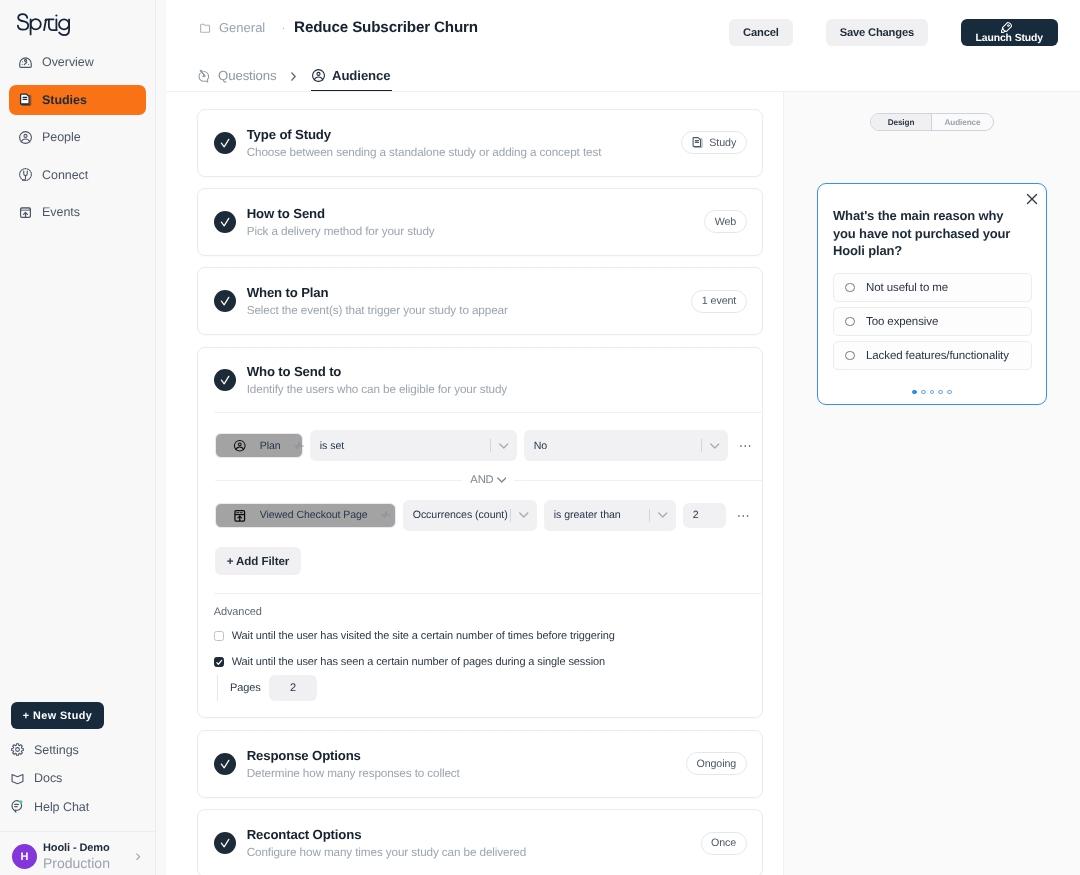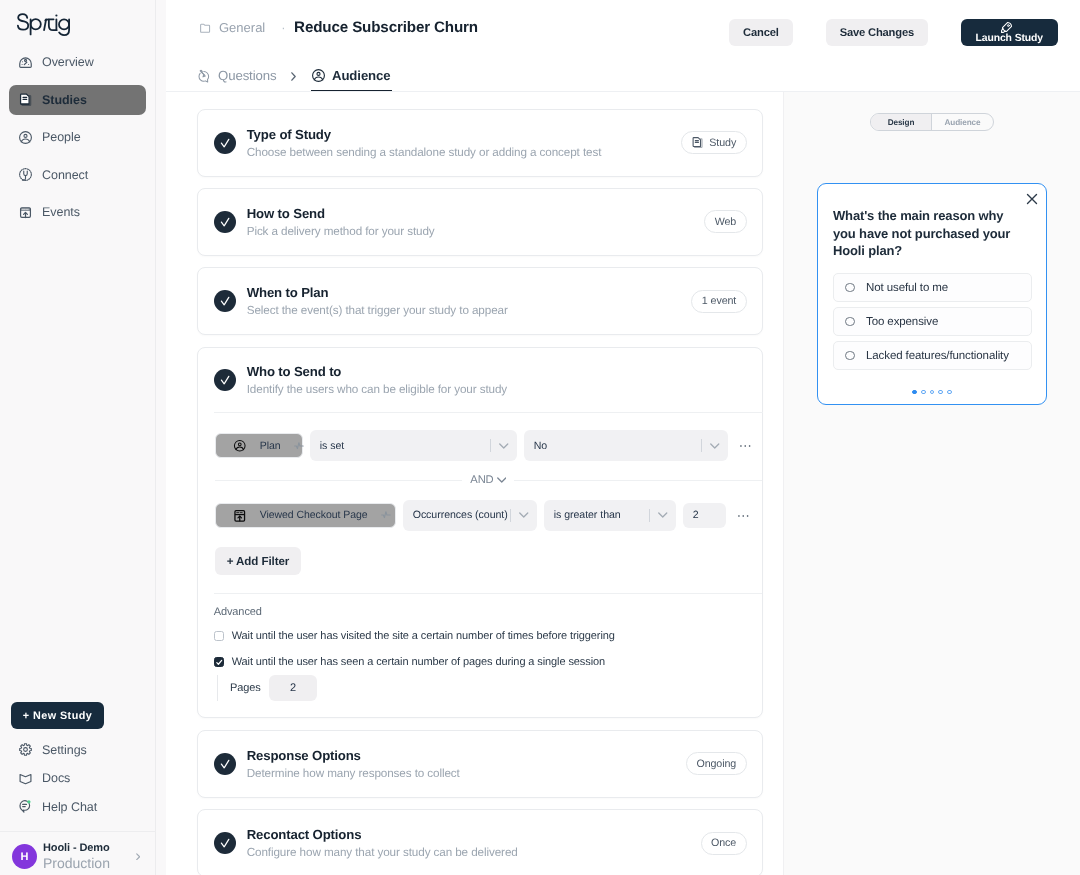--- a/index.html
+++ b/index.html
@@ -8,27 +8,27 @@
          -webkit-font-smoothing:antialiased; text-rendering:geometricPrecision; }
   .app { display:flex; width:1080px; height:875px; }
 
   
   .sidebar { width:156px; height:875px; background:#f9f8f9; border-right:1px solid #ececee;
              display:flex; flex-direction:column; flex:0 0 156px; position:relative; }
   .logo { position:absolute; left:17px; top:12px; }
   .nav { margin-top:47px; padding:0 9px; }
   .nav-item { display:flex; align-items:center; height:30px; border-radius:7px; padding-left:9px;
               margin-bottom:7.5px; color:#4b5866; font-size:12.5px; cursor:pointer; letter-spacing:-.05px; }
-  .nav-item.active { background:#737373; color:#1d2b39; font-weight:600; }
+  .nav-item.active { background:#f97316; color:#1d2b39; font-weight:600; }
   .nav-item .ico { width:15px; height:15px; margin-right:9px; display:flex; align-items:center; justify-content:center; flex:0 0 15px; }
   .nav-spacer { flex:1 1 auto; }
   .newstudy { position:absolute; left:11px; top:702px; width:93px; height:27px; background:#172b3d; color:#fff;
               border-radius:6px; font-size:10.8px; font-weight:700; display:flex; align-items:center;
               justify-content:center; letter-spacing:.45px; }
-  .bottomnav { position:absolute; left:0; top:735px; width:156px; padding:0 9px; }
+  .bottomnav { position:absolute; left:0; top:735px; width:156px; padding:0 1px; }
   .bottomnav .nav-item { margin-bottom:-0.5px; height:29px; }
   .divider-h { position:absolute; left:0; top:831px; width:156px; height:1px; background:#ededef; }
   .account { position:absolute; left:0; top:838px; width:156px; display:flex; align-items:center; padding:0 0 0 12px; height:37px; }
   .avatar { width:25px; height:25px; border-radius:50%; background:#8336dc; color:#fff; font-size:11px;
             font-weight:600; display:flex; align-items:center; justify-content:center; flex:0 0 25px; }
   .acct-text { margin-left:6px; line-height:1.1; }
   .acct-name { font-size:11px; font-weight:700; color:#1d2b39; letter-spacing:-.1px; }
   .acct-sub { font-size:14px; color:#9aa3ae; margin-top:2px; }
   .acct-chev { margin-left:auto; margin-right:16px; display:flex; align-items:center; }
 
@@ -524,21 +524,21 @@
           </div>
           <div class="card">
             <div class="card-head">
               <div class="chk">
                 <svg width="12" height="12" viewBox="0 0 13 13" fill="none" stroke="#fff" stroke-width="1.35" stroke-linecap="round" stroke-linejoin="round">
                   <path d="M2.6 6.55l3 4.1L10.6 2.6"></path>
                 </svg>
               </div>
               <div class="card-txt">
                 <div class="card-title">Recontact Options</div>
-                <div class="card-sub">Configure how many that your study can be delivered</div>
+                <div class="card-sub">Configure how many times your study can be delivered</div>
               </div>
               <div class="pill">
                 <span>Once</span>
               </div>
             </div>
           </div>
         </div>
       <div class="right">
         <div class="seg">
             <div class="on">Design</div>

